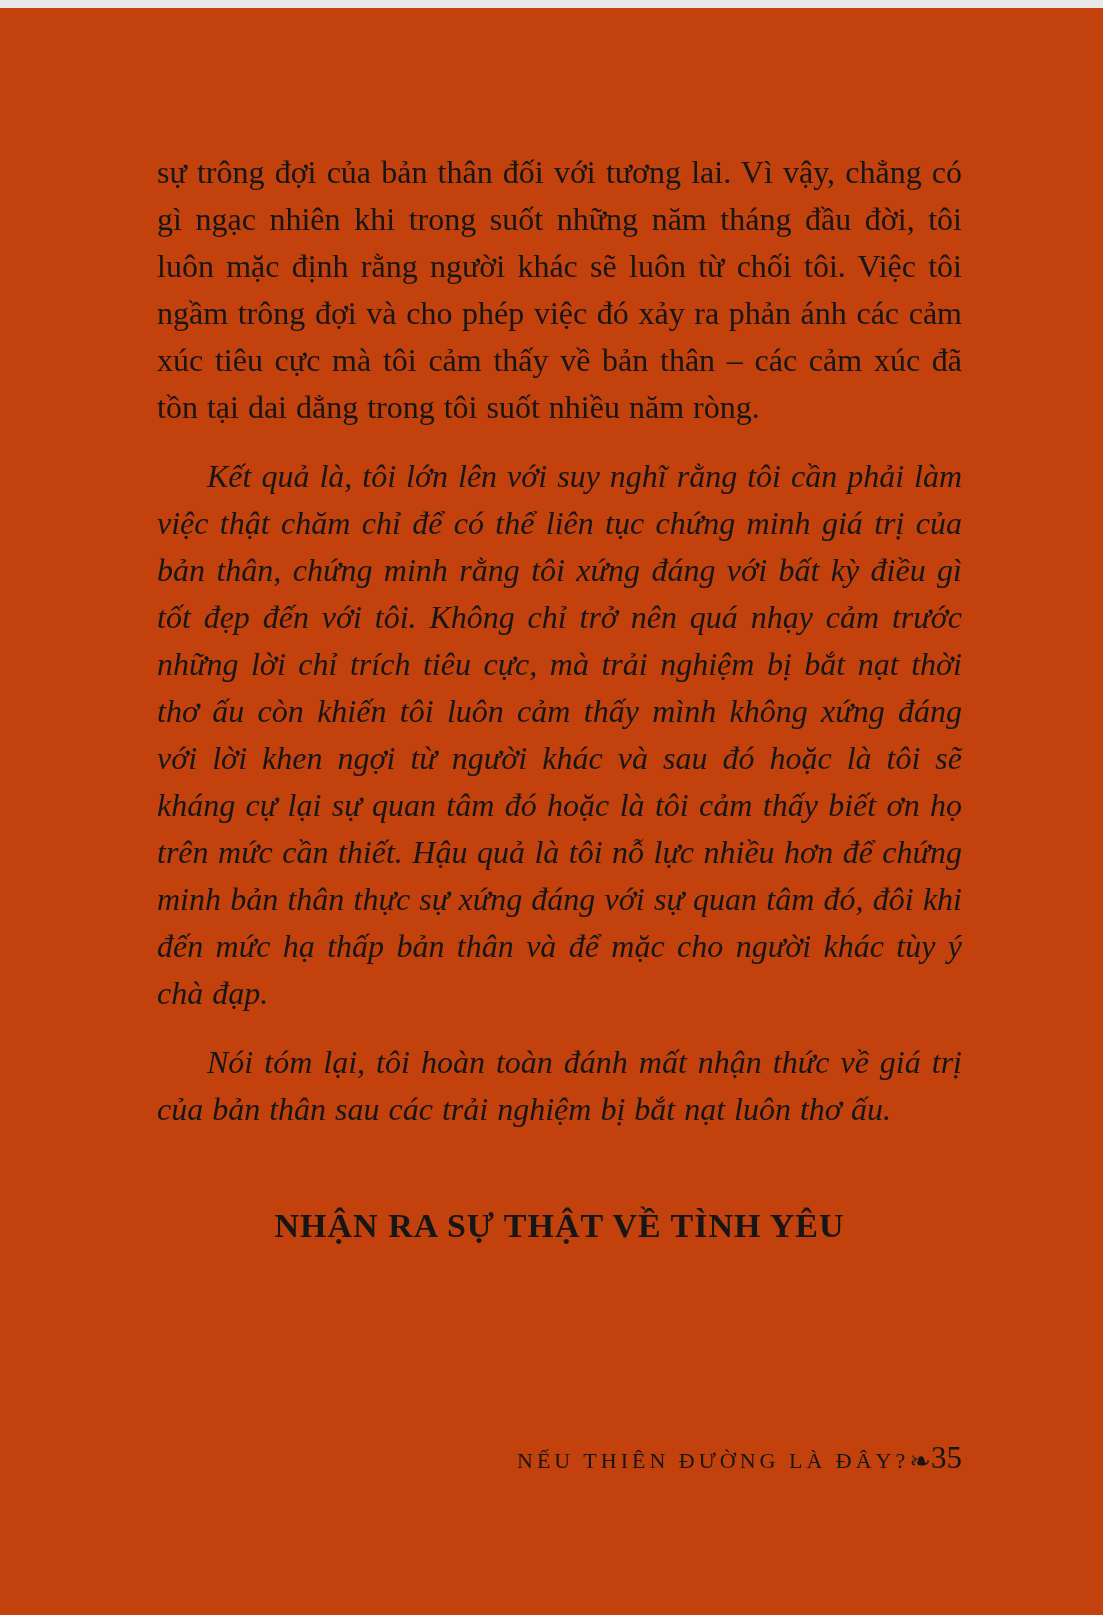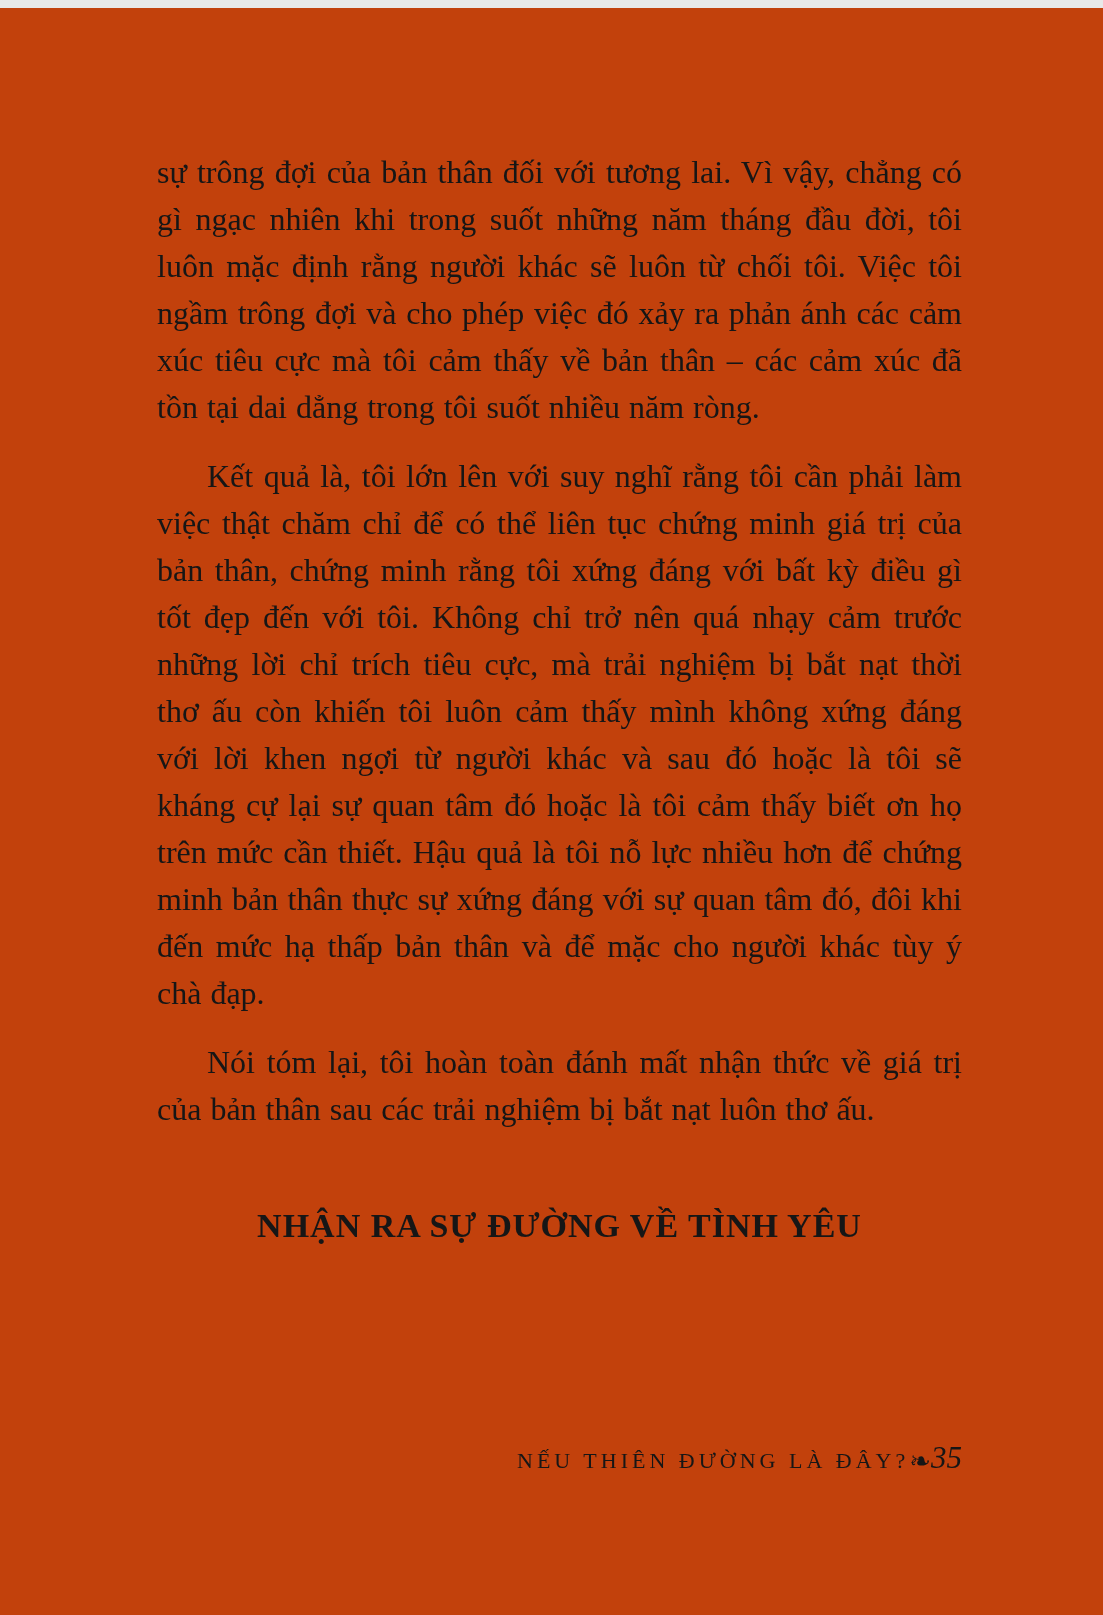--- a/index.html
+++ b/index.html
@@ -24,21 +24,21 @@
     top: 141px;
     width: 805px;
   }
   .par {
     margin: 0;
     font-size: 32px;
     line-height: 47px;
     text-align: justify;
     word-spacing: 1px;
   }
-  .par + .par { margin-top: 22px; }
+  .par + .par { margin-top: 22px; font-style: italic; }
   .par.indent { text-indent: 50px; }
   .par.justify-last { text-align-last: justify; }
   .section-heading {
     margin: 72px 0 40px 0;
     font-size: 34px;
     line-height: 42px;
     font-weight: bold;
     text-align: center;
     letter-spacing: 1px;
   }
@@ -56,37 +56,36 @@
     font-variant: normal;
   }
   .fleuron {
     font-size: 26px;
     line-height: 1;
     transform: translateY(2px);
     display: inline-block;
   }
   .page-number {
     font-size: 31px;
-    font-style: italic;
   }
 </style>
 </head>
 <body>
 
 <div class="page">
 
   <div class="text-block">
 
     <p class="par">sự trông đợi của bản thân đối với tương lai. Vì vậy, chẳng có gì ngạc nhiên khi trong suốt những năm tháng đầu đời, tôi luôn mặc định rằng người khác sẽ luôn từ chối tôi. Việc tôi ngầm trông đợi và cho phép việc đó xảy ra phản ánh các cảm xúc tiêu cực mà tôi cảm thấy về bản thân – các cảm xúc đã tồn tại dai dẳng trong tôi suốt nhiều năm ròng.</p>
 
     <p class="par indent">Kết quả là, tôi lớn lên với suy nghĩ rằng tôi cần phải làm việc thật chăm chỉ để có thể liên tục chứng minh giá trị của bản thân, chứng minh rằng tôi xứng đáng với bất kỳ điều gì tốt đẹp đến với tôi. Không chỉ trở nên quá nhạy cảm trước những lời chỉ trích tiêu cực, mà trải nghiệm bị bắt nạt thời thơ ấu còn khiến tôi luôn cảm thấy mình không xứng đáng với lời khen ngợi từ người khác và sau đó hoặc là tôi sẽ kháng cự lại sự quan tâm đó hoặc là tôi cảm thấy biết ơn họ trên mức cần thiết. Hậu quả là tôi nỗ lực nhiều hơn để chứng minh bản thân thực sự xứng đáng với sự quan tâm đó, đôi khi đến mức hạ thấp bản thân và để mặc cho người khác tùy ý chà đạp.</p>
 
     <p class="par indent">Nói tóm lại, tôi hoàn toàn đánh mất nhận thức về giá trị của bản thân sau các trải nghiệm bị bắt nạt luôn thơ ấu.</p>
 
-    <h2 class="section-heading">NHẬN RA SỰ ĐƯỜNG VỀ TÌNH YÊU</h2>
+    <h2 class="section-heading">NHẬN RA SỰ THẬT VỀ TÌNH YÊU</h2>
 
 
   </div>
 
   <div class="running-footer">
     <span class="running-title">NẾU THIÊN ĐƯỜNG LÀ ĐÂY?</span>
     <span class="fleuron">❧</span>
     <span class="page-number">35</span>
   </div>
 

